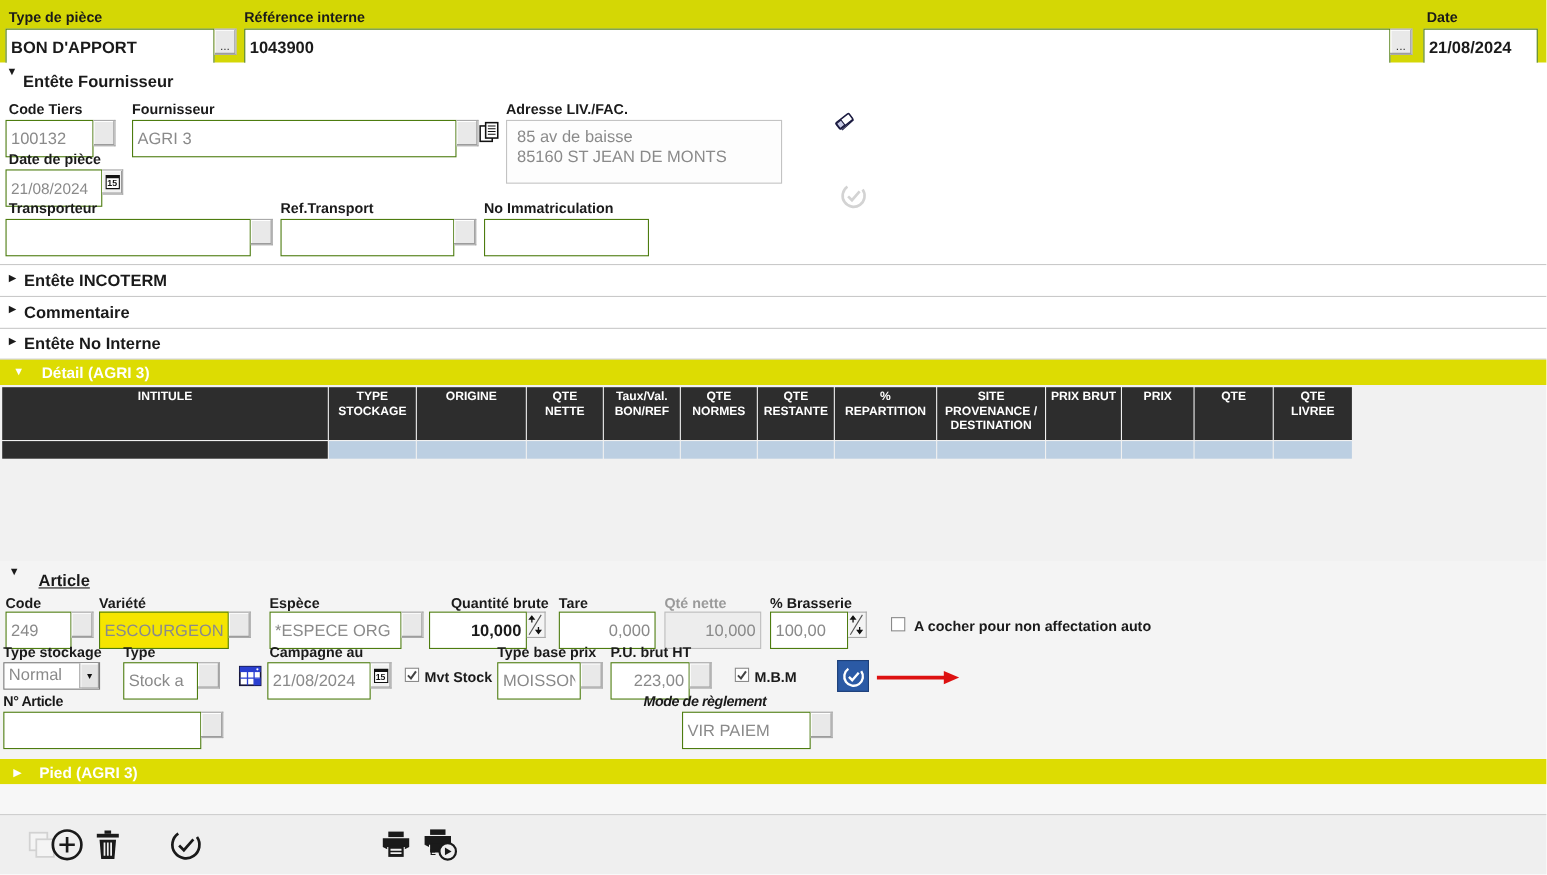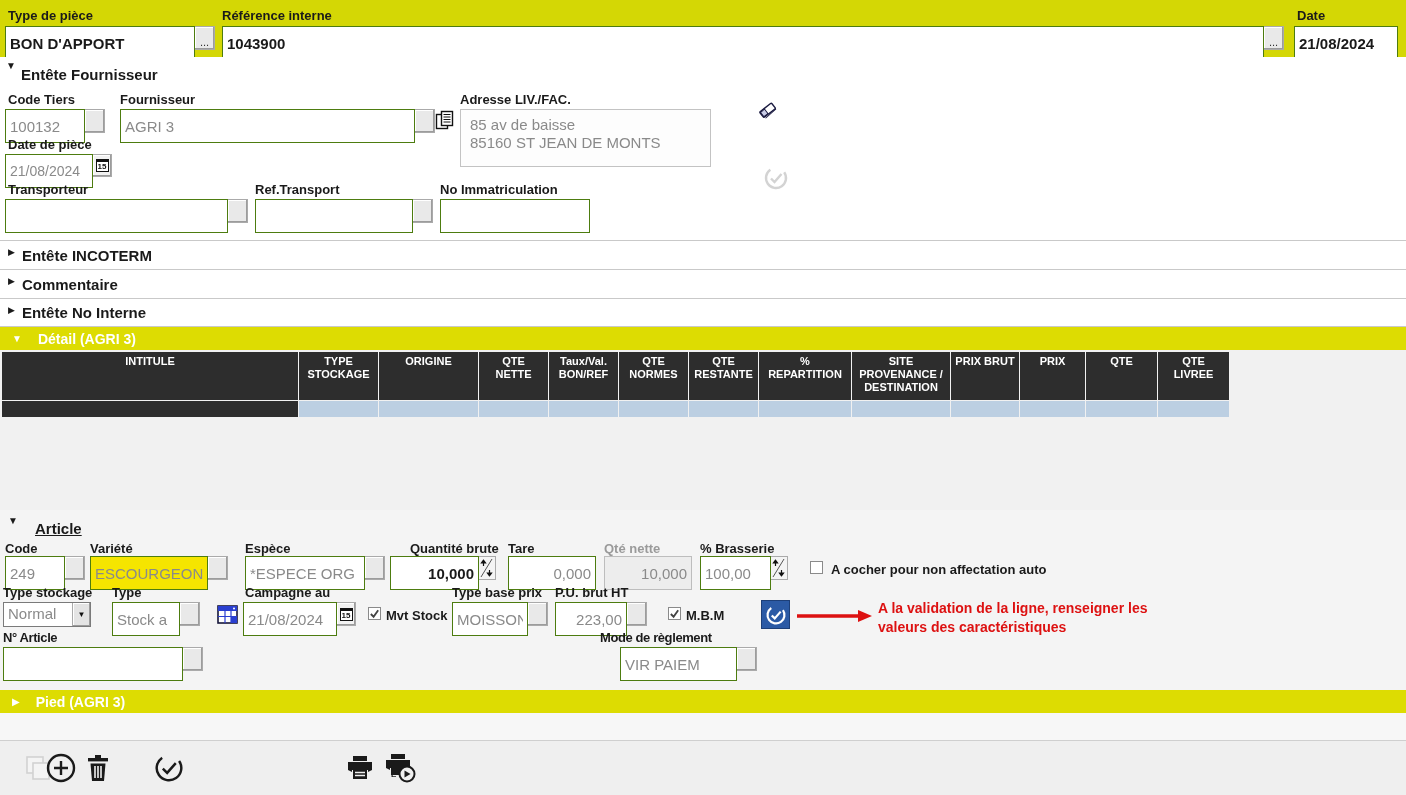--- a/index.html
+++ b/index.html
@@ -361,29 +361,27 @@
         <path d="M8 13.5l3.5 3.5 7-8" fill="none" stroke="#fff" stroke-width="2.6"></path>
       </svg>
     </div>
 
     <div class="abs" style="left:797px; top:99px;">
       <svg width="76" height="14" viewBox="0 0 76 14">
         <path d="M0 7h62" stroke="#dd1111" stroke-width="3.4"></path>
         <path d="M61 1l14 6-14 6z" fill="#dd1111"></path>
       </svg>
     </div>
-    <div class="abs red-note" style="left:878px; top:89px;">A la validation de la ligne, renseigner les
-valeurs des caractéristiques</div>
 
     <div class="abs lbl narrow" style="left:3px; top:120px;">N° Article</div>
     <div class="inp-wrap" style="left:3px; top:137px; width:200px;">
       <input class="inp" value="" style="">
       <div class="lookup-btn"></div>
     </div>
-    <div class="abs lbl narrow" style="left:600px; top:120px;">Mode de règlement</div>
+    <div class="abs lbl narrow" style="left:585px; top:120px;font-style:italic;">Mode de règlement</div>
     <div class="inp-wrap" style="left:620px; top:137px; width:137px;">
       <input class="inp gray" value="VIR PAIEM" style="">
       <div class="lookup-btn"></div>
     </div>
   </div>
 
   <div class="abs yellow-bar" style="top:690px;">
     <span class="tri">▶</span>
     <span class="ttl">Pied (AGRI 3)</span>
   </div>

